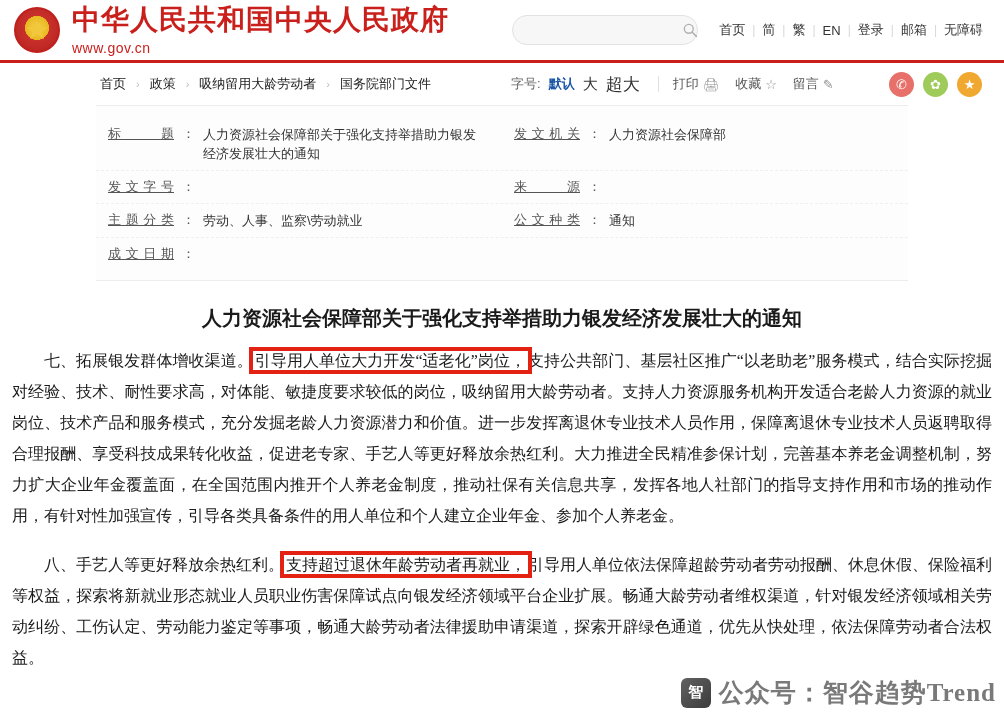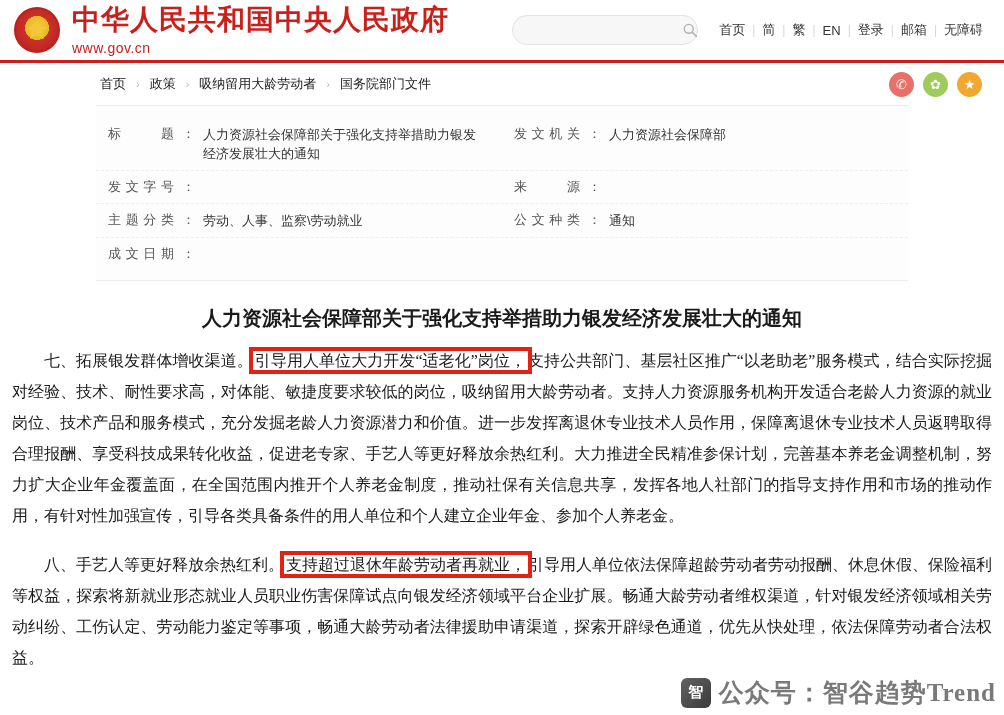--- a/index.html
+++ b/index.html
@@ -205,20 +205,21 @@
   .meta-row:last-child { border-bottom: 0; }
   .m-label {
     width: 86px;
     text-align: justify;
     text-align-last: justify;
     color: #555;
     font-size: 13px;
     padding: 0 8px 0 12px;
     box-sizing: border-box;
     flex: 0 0 auto;
+    text-decoration: underline;
   }
   .m-colon { color: #555; font-size: 13px; margin-right: 8px; flex: 0 0 auto; }
   .m-value {
     font-size: 13px;
     color: #333;
     line-height: 19px;
     flex: 1 1 auto;
     padding-right: 18px;
   }
   .m-value.wide { max-width: 300px; }
@@ -324,20 +325,41 @@
 
 <div class="crumb-bar">
   <span class="crumb">首页</span>
   <span class="crumb-sep">›</span>
   <span class="crumb">政策</span>
   <span class="crumb-sep">›</span>
   <span class="crumb">吸纳留用大龄劳动者</span>
   <span class="crumb-sep">›</span>
   <span class="crumb">国务院部门文件</span>
 
+  <div class="crumb-tools">
+    <span class="fs-label">字号:</span>
+    <span class="fs-opt active">默认</span>
+    <span class="fs-opt mid">大</span>
+    <span class="fs-opt big">超大</span>
+
+    <span class="vline"></span>
+
+    <span class="tool">
+      <span>打印</span>
+      <span class="gl">🖨</span>
+    </span>
+    <span class="tool">
+      <span>收藏</span>
+      <span class="gl">☆</span>
+    </span>
+    <span class="tool">
+      <span>留言</span>
+      <span class="gl">✎</span>
+    </span>
+  </div>
 
   <div class="round-icons">
     <span class="ricon r1">✆</span>
     <span class="ricon r2">✿</span>
     <span class="ricon r3">★</span>
   </div>
 </div>
 
 <div class="meta-wrap">
 

